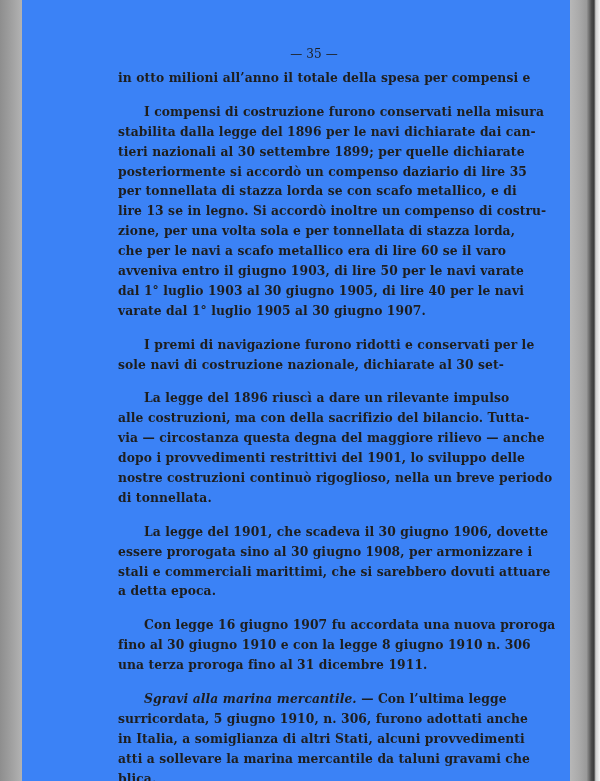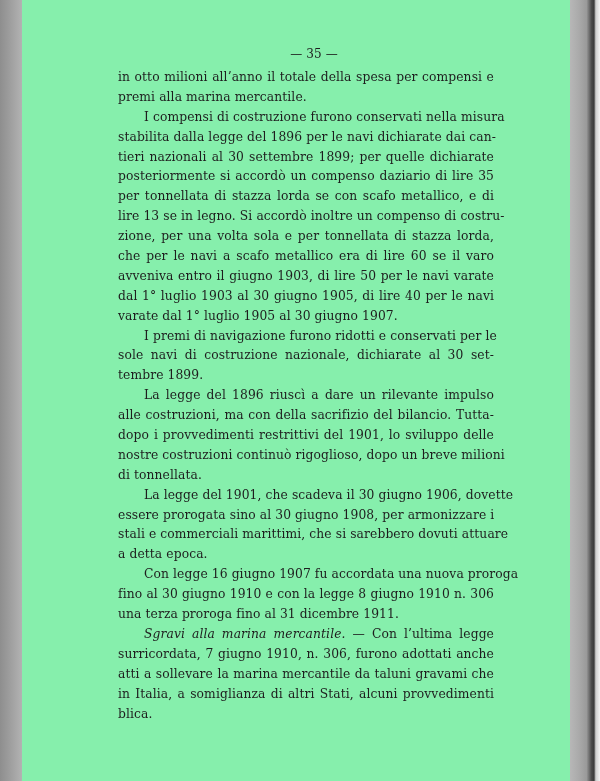--- a/index.html
+++ b/index.html
@@ -27,21 +27,21 @@
     .edge-right {
       position: absolute;
       right: 0; top: 0;
       width: 30px; height: 781px;
       background: linear-gradient(to right, #b7b7b7 0%, #aaaaaa 30%, #9a9a9a 55%, #4a4a4a 72%, #3a3a3a 80%, #cfcfcf 86%, #f2f2f2 100%);
     }
     .page {
       position: absolute;
       left: 22px; top: 0;
       width: 548px; height: 781px;
-      background: #86efac;
+      background: #3b82f6;
     }
     .text-block {
       position: absolute;
       left: 96px;
       top: 40px;
       width: 376px;
       font-family: "DejaVu Serif", serif;
       font-size: 12.3px;
       color: #1e1e1e;
       letter-spacing: 0.1px;
@@ -53,89 +53,90 @@
       line-height: 28px;
       margin-left: 16px;
     }
     .line {
       height: 19.9px;
       line-height: 19.9px;
       white-space: nowrap;
       text-align: justify;
       text-align-last: justify;
       display: block;
+      font-weight: bold;
     }
     .line.last {
       text-align-last: left;
     }
     .line.indent {
       padding-left: 26px;
+      margin-top: 14px;
     }
     .italic {
       font-style: italic;
     }
   </style>
 </head>
 <body>
 
 <div class="scan">
   <div class="binding-left"></div>
   <div class="page">
     <div class="text-block">
       <div class="page-number">— 35 —</div>
 
       <div>
         <span class="line">in otto milioni all’anno il totale della spesa per compensi e</span>
-        <span class="line last">premi alla marina mercantile.</span>
       </div>
 
       <div>
         <span class="line indent">I compensi di costruzione furono conservati nella misura</span>
         <span class="line">stabilita dalla legge del 1896 per le navi dichiarate dai can-</span>
         <span class="line">tieri nazionali al 30 settembre 1899; per quelle dichiarate</span>
         <span class="line">posteriormente si accordò un compenso daziario di lire 35</span>
         <span class="line">per tonnellata di stazza lorda se con scafo metallico, e di</span>
         <span class="line">lire 13 se in legno. Si accordò inoltre un compenso di costru-</span>
         <span class="line">zione, per una volta sola e per tonnellata di stazza lorda,</span>
         <span class="line">che per le navi a scafo metallico era di lire 60 se il varo</span>
         <span class="line">avveniva entro il giugno 1903, di lire 50 per le navi varate</span>
         <span class="line">dal 1° luglio 1903 al 30 giugno 1905, di lire 40 per le navi</span>
         <span class="line last">varate dal 1° luglio 1905 al 30 giugno 1907.</span>
       </div>
 
       <div>
         <span class="line indent">I premi di navigazione furono ridotti e conservati per le</span>
         <span class="line">sole navi di costruzione nazionale, dichiarate al 30 set-</span>
-        <span class="line last">tembre 1899.</span>
       </div>
 
       <div>
         <span class="line indent">La legge del 1896 riuscì a dare un rilevante impulso</span>
         <span class="line">alle costruzioni, ma con della sacrifizio del bilancio. Tutta-</span>
+        <span class="line">via — circostanza questa degna del maggiore rilievo — anche</span>
         <span class="line">dopo i provvedimenti restrittivi del 1901, lo sviluppo delle</span>
-        <span class="line">nostre costruzioni continuò rigoglioso, dopo un breve milioni</span>
+        <span class="line">nostre costruzioni continuò rigoglioso, nella un breve periodo</span>
         <span class="line last">di tonnellata.</span>
       </div>
 
       <div>
         <span class="line indent">La legge del 1901, che scadeva il 30 giugno 1906, dovette</span>
         <span class="line">essere prorogata sino al 30 giugno 1908, per armonizzare i</span>
         <span class="line">stali e commerciali marittimi, che si sarebbero dovuti attuare</span>
         <span class="line last">a detta epoca.</span>
       </div>
 
       <div>
         <span class="line indent">Con legge 16 giugno 1907 fu accordata una nuova proroga</span>
         <span class="line">fino al 30 giugno 1910 e con la legge 8 giugno 1910 n. 306</span>
         <span class="line last">una terza proroga fino al 31 dicembre 1911.</span>
       </div>
 
       <div>
         <span class="line indent"><span class="italic">Sgravi alla marina mercantile.</span><span> — Con l’ultima legge</span></span>
-        <span class="line">surricordata, 7 giugno 1910, n. 306, furono adottati anche</span>
+        <span class="line">surricordata, 5 giugno 1910, n. 306, furono adottati anche</span>
+        <span class="line">in Italia, a somiglianza di altri Stati, alcuni provvedimenti</span>
         <span class="line">atti a sollevare la marina mercantile da taluni gravami che</span>
-        <span class="line">in Italia, a somiglianza di altri Stati, alcuni provvedimenti</span>
         <span class="line last">blica.</span>
       </div>
     </div>
   </div>
   <div class="edge-right"></div>
 </div>
 
 </body></html>

